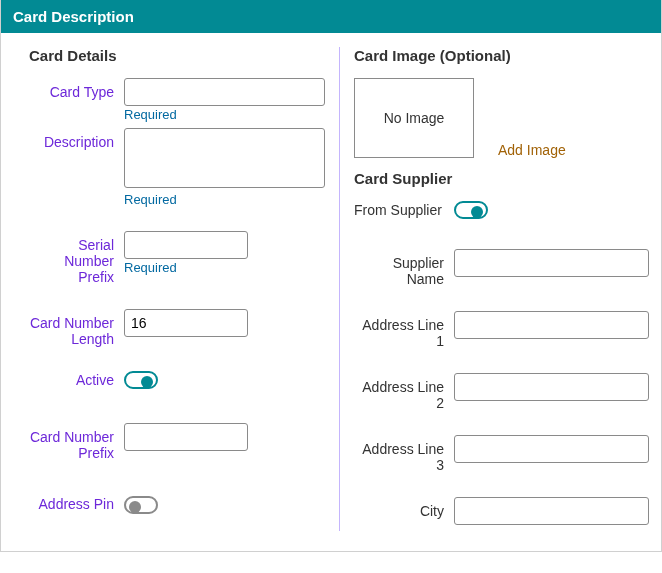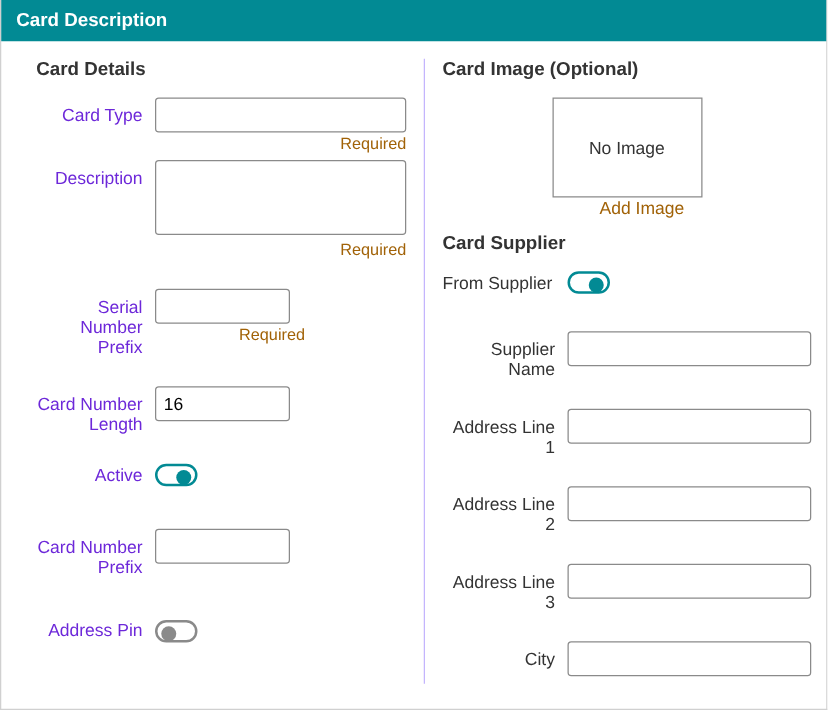--- a/index.html
+++ b/index.html
@@ -67,24 +67,23 @@
   input[type=text], textarea {
     width: 100%;
     border: 1px solid #8a8a8a;
     border-radius: 3px;
     padding: 5px 6px;
     font-family: inherit;
     font-size: 14px;
     background: #fff;
   }
   textarea { height: 60px; resize: none; }
-  .short-input input { width: 108px; }
+  .short-input input { width: 124px; }
   .required-hint {
-    text-align: right;
-    color: #a16207;
+    color: #0369a1;
     font-size: 13px;
     margin-top: 1px;
   }
   .short-input .required-hint { width: 120px; }
   .toggle {
     display: inline-block;
     width: 34px;
     height: 18px;
     border-radius: 10px;
     position: relative;
@@ -95,21 +94,21 @@
     position: absolute;
     width: 12px;
     height: 12px;
     border-radius: 50%;
     top: 3px;
   }
   .toggle-on { border: 2px solid #028a94; background: #fff; }
   .toggle-on .toggle-knob { background: #028a94; right: 3px; }
   .toggle-off { border: 2px solid #8a8a8a; background: #fff; }
   .toggle-off .toggle-knob { background: #8a8a8a; left: 3px; }
-  .image-row { display: flex; align-items: center; margin-bottom: 12px; flex-direction: column; }
+  .image-row { display: flex; align-items: flex-end; margin-bottom: 12px; }
   .image-box {
     width: 120px;
     height: 80px;
     border: 1px solid #8a8a8a;
     display: flex;
     align-items: center;
     justify-content: center;
     color: #333;
     font-size: 14px;
   }

